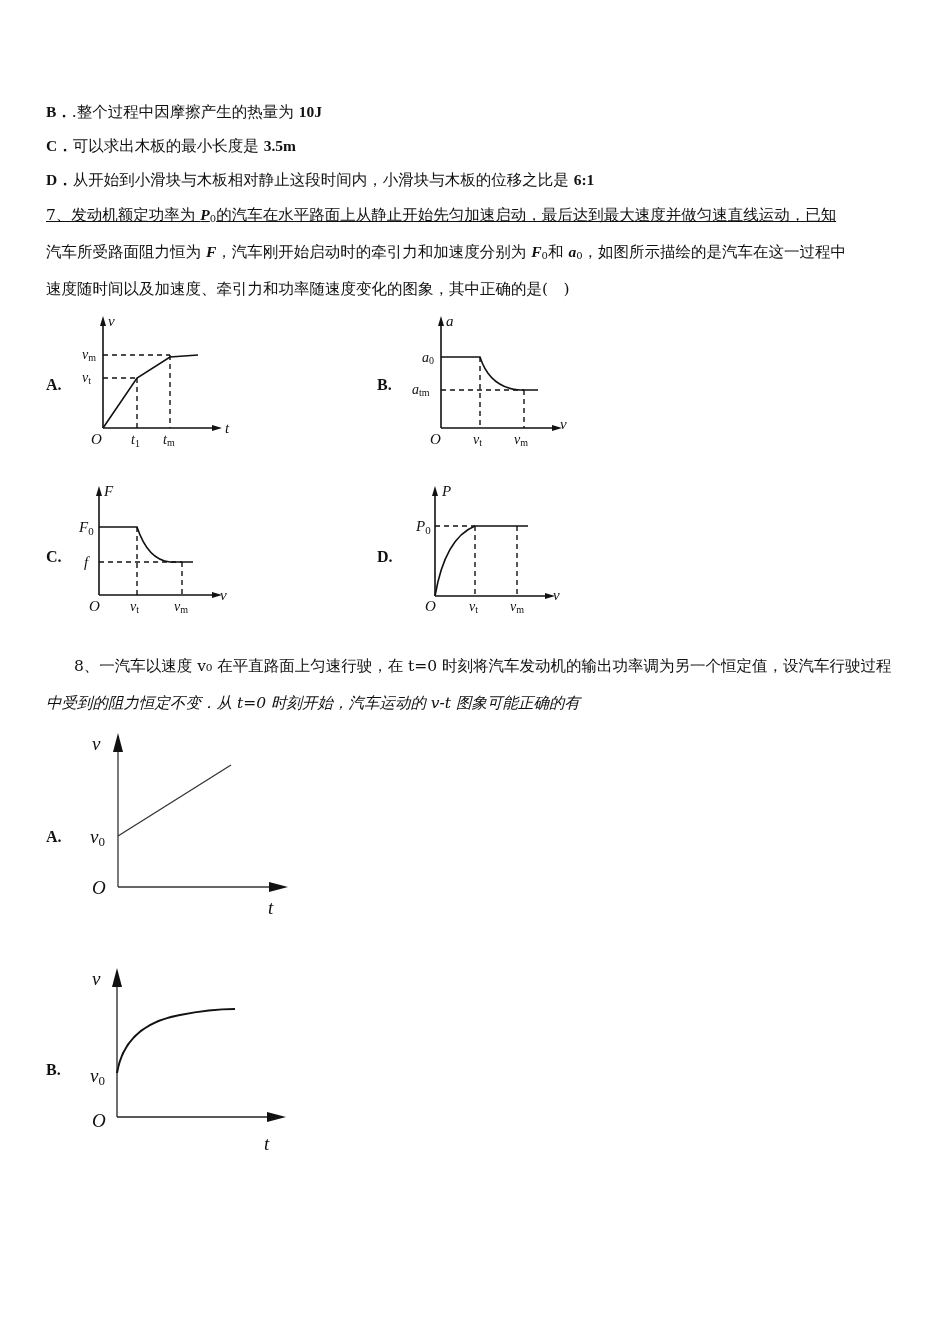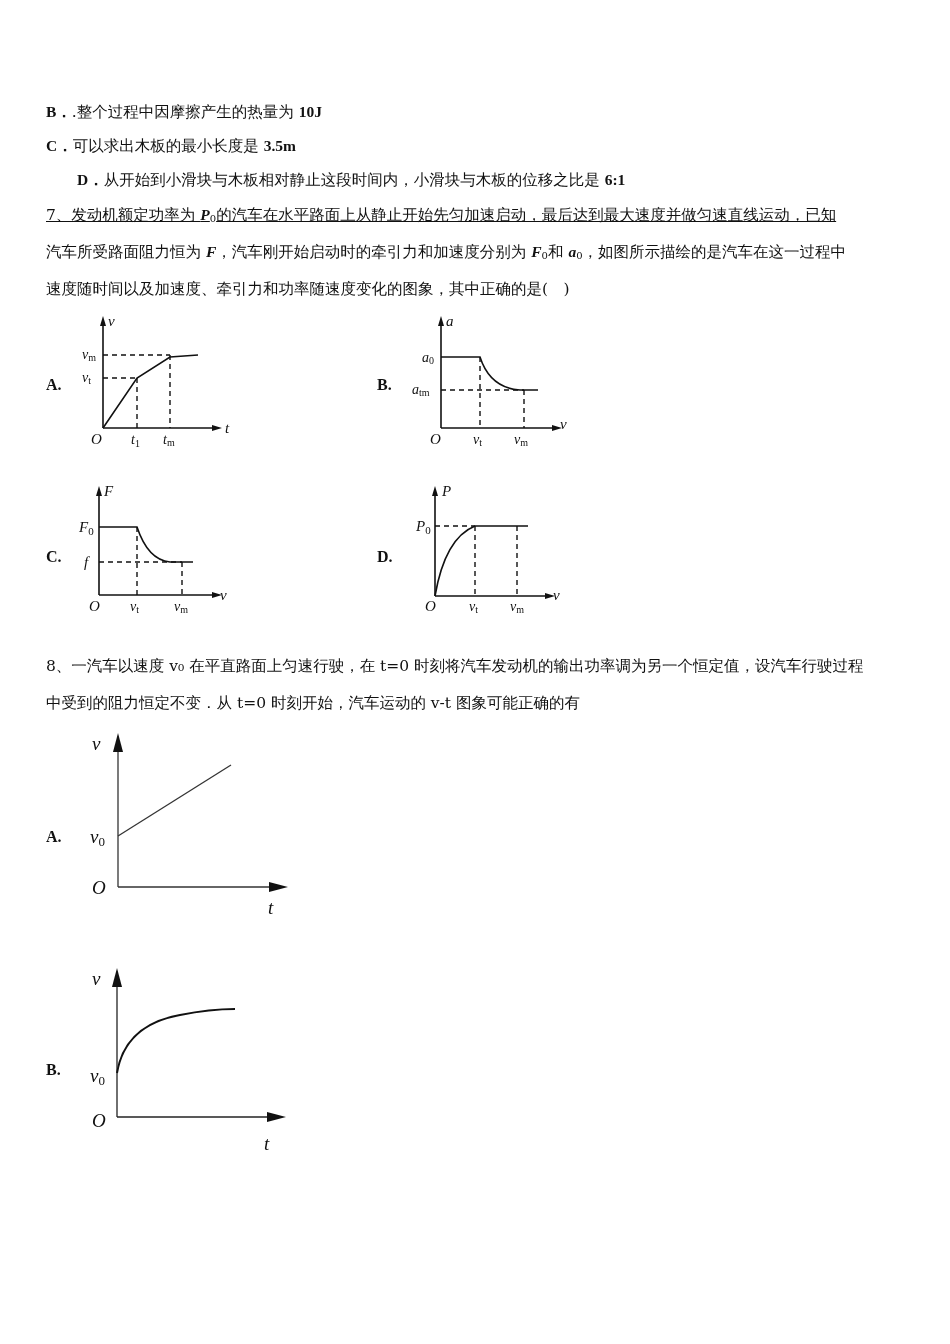--- a/index.html
+++ b/index.html
@@ -15,21 +15,21 @@
 </style>
 </head>
 <body>
 
 <div class="line" style="top:102px;">
   <span class="b">B．</span><span>.整个过程中因摩擦产生的热量为 </span><span class="b">10J</span>
 </div>
 <div class="line" style="top:136px;text-align:right;">
   <span class="b">C．</span><span>可以求出木板的最小长度是 </span><span class="b">3.5m</span>
 </div>
-<div class="line" style="top:170px;margin-left:31px;">
+<div class="line" style="top:170px;">
   <span class="b">D．</span><span>从开始到小滑块与木板相对静止这段时间内，小滑块与木板的位移之比是 </span><span class="b">6:1</span>
 </div>
 
 <div class="line" style="top:205px;text-decoration:underline;">
   <span>7、发动机额定功率为 </span><span class="bi">P</span><span class="sub">0</span><span>的汽车在水平路面上从静止开始先匀加速启动，最后达到最大速度并做匀速直线运动，已知</span>
 </div>
 <div class="line" style="top:242px;text-align:right;">
   <span>汽车所受路面阻力恒为 </span><span class="bi">F</span><span>，汽车刚开始启动时的牵引力和加速度分别为 </span><span class="bi">F</span><span class="sub">0</span><span>和 </span><span class="bi">a</span><span class="sub">0</span><span>，如图所示描绘的是汽车在这一过程中</span>
 </div>
 <div class="line" style="top:279px;">
@@ -121,24 +121,24 @@
     <line x1="117" y1="48" x2="117" y2="118"></line>
   </g>
   <text x="42" y="18" font-size="15">P</text>
   <text x="153" y="122" font-size="15">v</text>
   <text x="16" y="53" font-size="15">P<tspan font-size="11" font-style="normal" dy="3">0</tspan></text>
   <text x="25" y="133" font-size="15">O</text>
   <text x="69" y="133" font-size="14">v<tspan font-size="10" font-style="normal" dy="2">t</tspan></text>
   <text x="110" y="133" font-size="14">v<tspan font-size="10" font-style="normal" dy="2">m</tspan></text>
 </svg>
 
-<div class="line" style="top:656px;">
+<div class="line" style="top:656px;margin-left:28px;">
   <span>8、一汽车以速度 v₀ 在平直路面上匀速行驶，在 t=0 时刻将汽车发动机的输出功率调为另一个恒定值，设汽车行驶过程</span>
 </div>
-<div class="line" style="top:693px;">
+<div class="line" style="top:693px;font-style:italic;">
   <span>中受到的阻力恒定不变．从 t=0 时刻开始，汽车运动的 v-t 图象可能正确的有</span>
 </div>
 
 <div class="opt-label" style="left:46px; top:828px;">A.</div>
 <svg class="fig" style="left:80px; top:730px;" width="220" height="190" viewBox="0 0 220 190">
   <g stroke="#333" fill="none" stroke-width="1.3">
     <line x1="38" y1="157" x2="38" y2="15"></line>
     <line x1="38" y1="157" x2="190" y2="157"></line>
     <line x1="38" y1="106" x2="151" y2="35"></line>
   </g>

